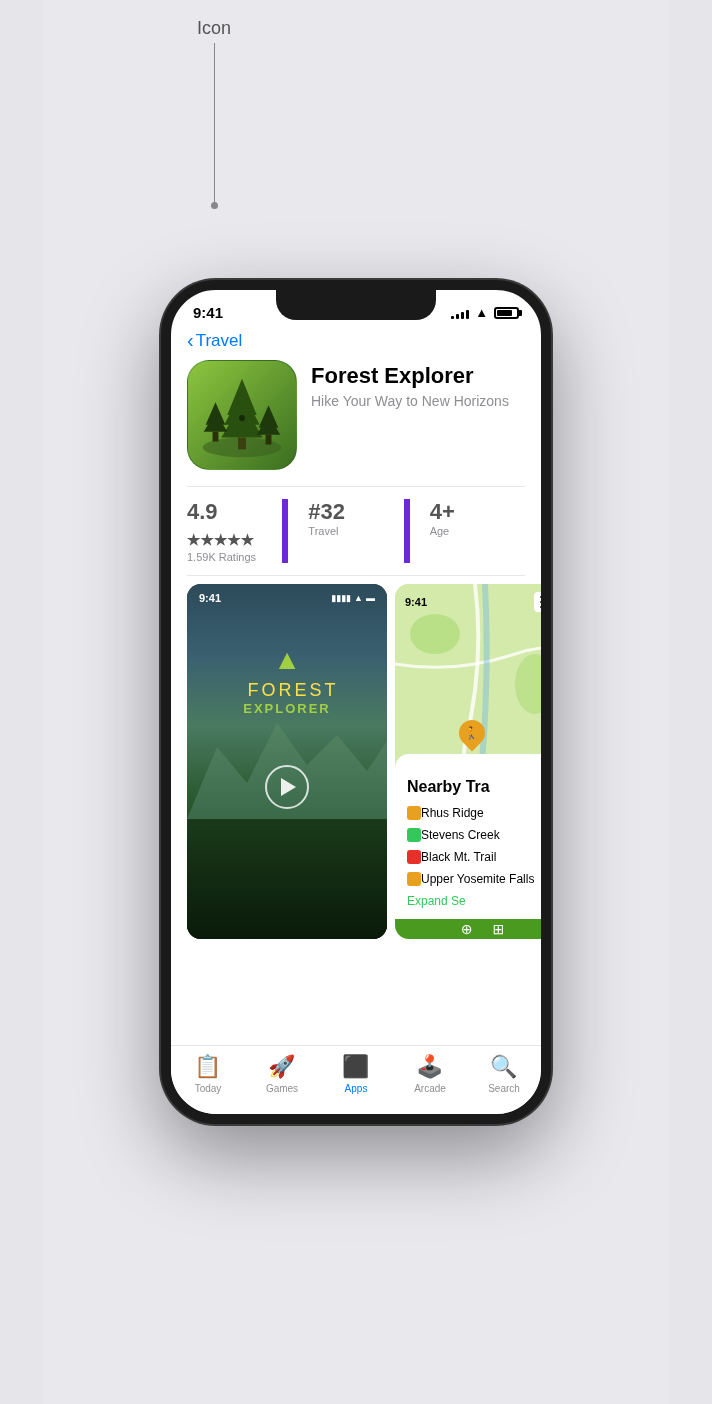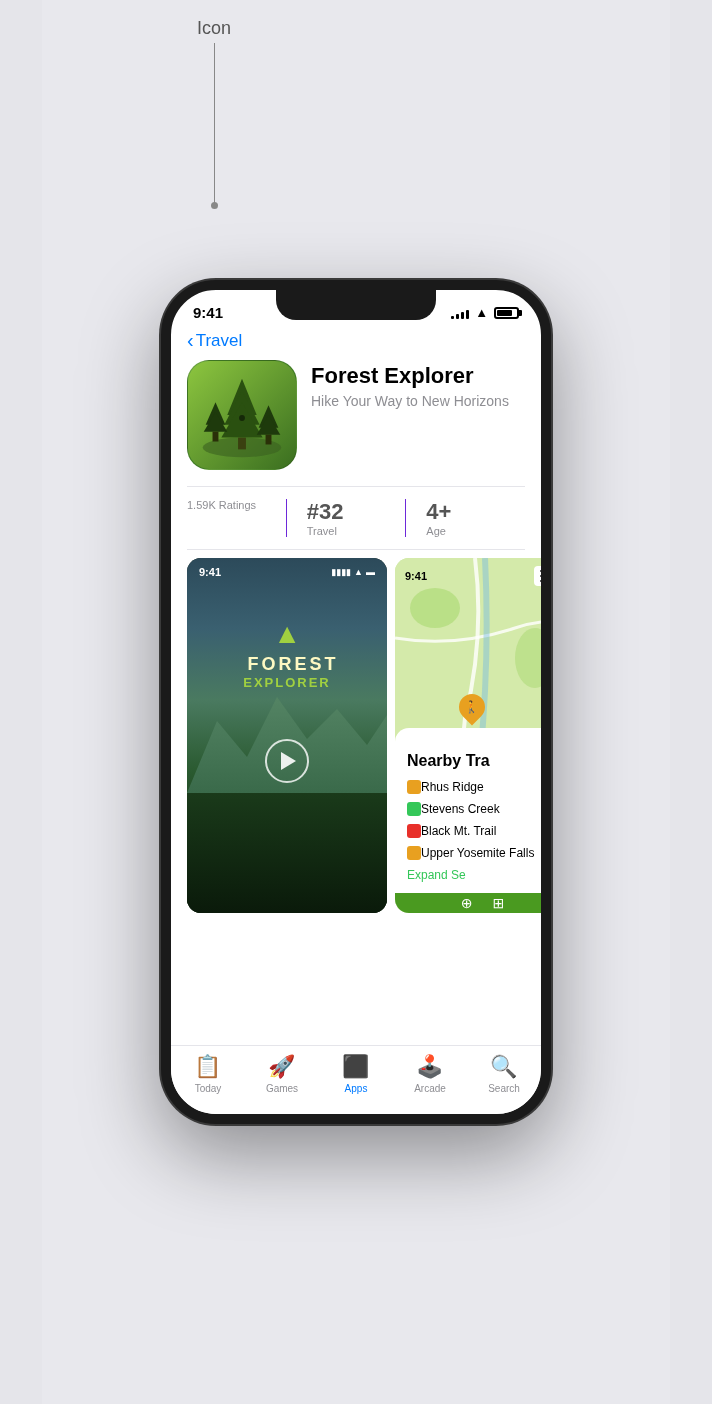--- a/index.html
+++ b/index.html
@@ -262,21 +262,21 @@
       display: flex;
       padding: 12px 16px;
       gap: 0;
     }
     .rating-item {
       flex: 1;
       display: flex;
       flex-direction: column;
     }
     .rating-item + .rating-item {
-      border-left: 1px solid #6d28d9;
+      border-left: 6px solid #6d28d9;
       padding-left: 16px;
     }
     .rating-value {
       font-size: 22px;
       font-weight: 600;
       color: #555;
     }
     .rating-sublabel {
       font-size: 11px;
       color: #8e8e93;
@@ -356,23 +356,23 @@
     .forest-logo {
       position: absolute;
       top: 60px;
       left: 0;
       right: 0;
       display: flex;
       flex-direction: column;
       align-items: center;
     }
     .forest-title {
-      color: #fef9c3;
+      color: #fde047;
       font-size: 18px;
-      font-weight: 700;
+      font-weight: 400;
       letter-spacing: 3px;
       margin-top: 4px;
       margin-left: 12px;
     }
     .forest-subtitle {
       color: #a0d040;
       font-size: 13px;
       font-weight: 600;
       letter-spacing: 2px;
     }
@@ -573,20 +573,21 @@
       <div class="app-info">
         <div class="app-name">Forest Explorer</div>
         <div class="app-subtitle">Hike Your Way to New Horizons</div>
       </div>
     </div>
 
     <div class="divider"></div>
 
     <div class="ratings-row">
       <div class="rating-item">
+        <span class="rating-value">4.9 <span style="color:#555;font-size:15px;">★★★★★</span></span>
         <span class="rating-sublabel">1.59K Ratings</span>
       </div>
       <div class="rating-item" style="padding-left:20px;">
         <span class="rating-value">#32</span>
         <span class="rating-sublabel">Travel</span>
       </div>
       <div class="rating-item" style="padding-left:20px;">
         <span class="rating-value">4+</span>
         <span class="rating-sublabel">Age</span>
       </div>

